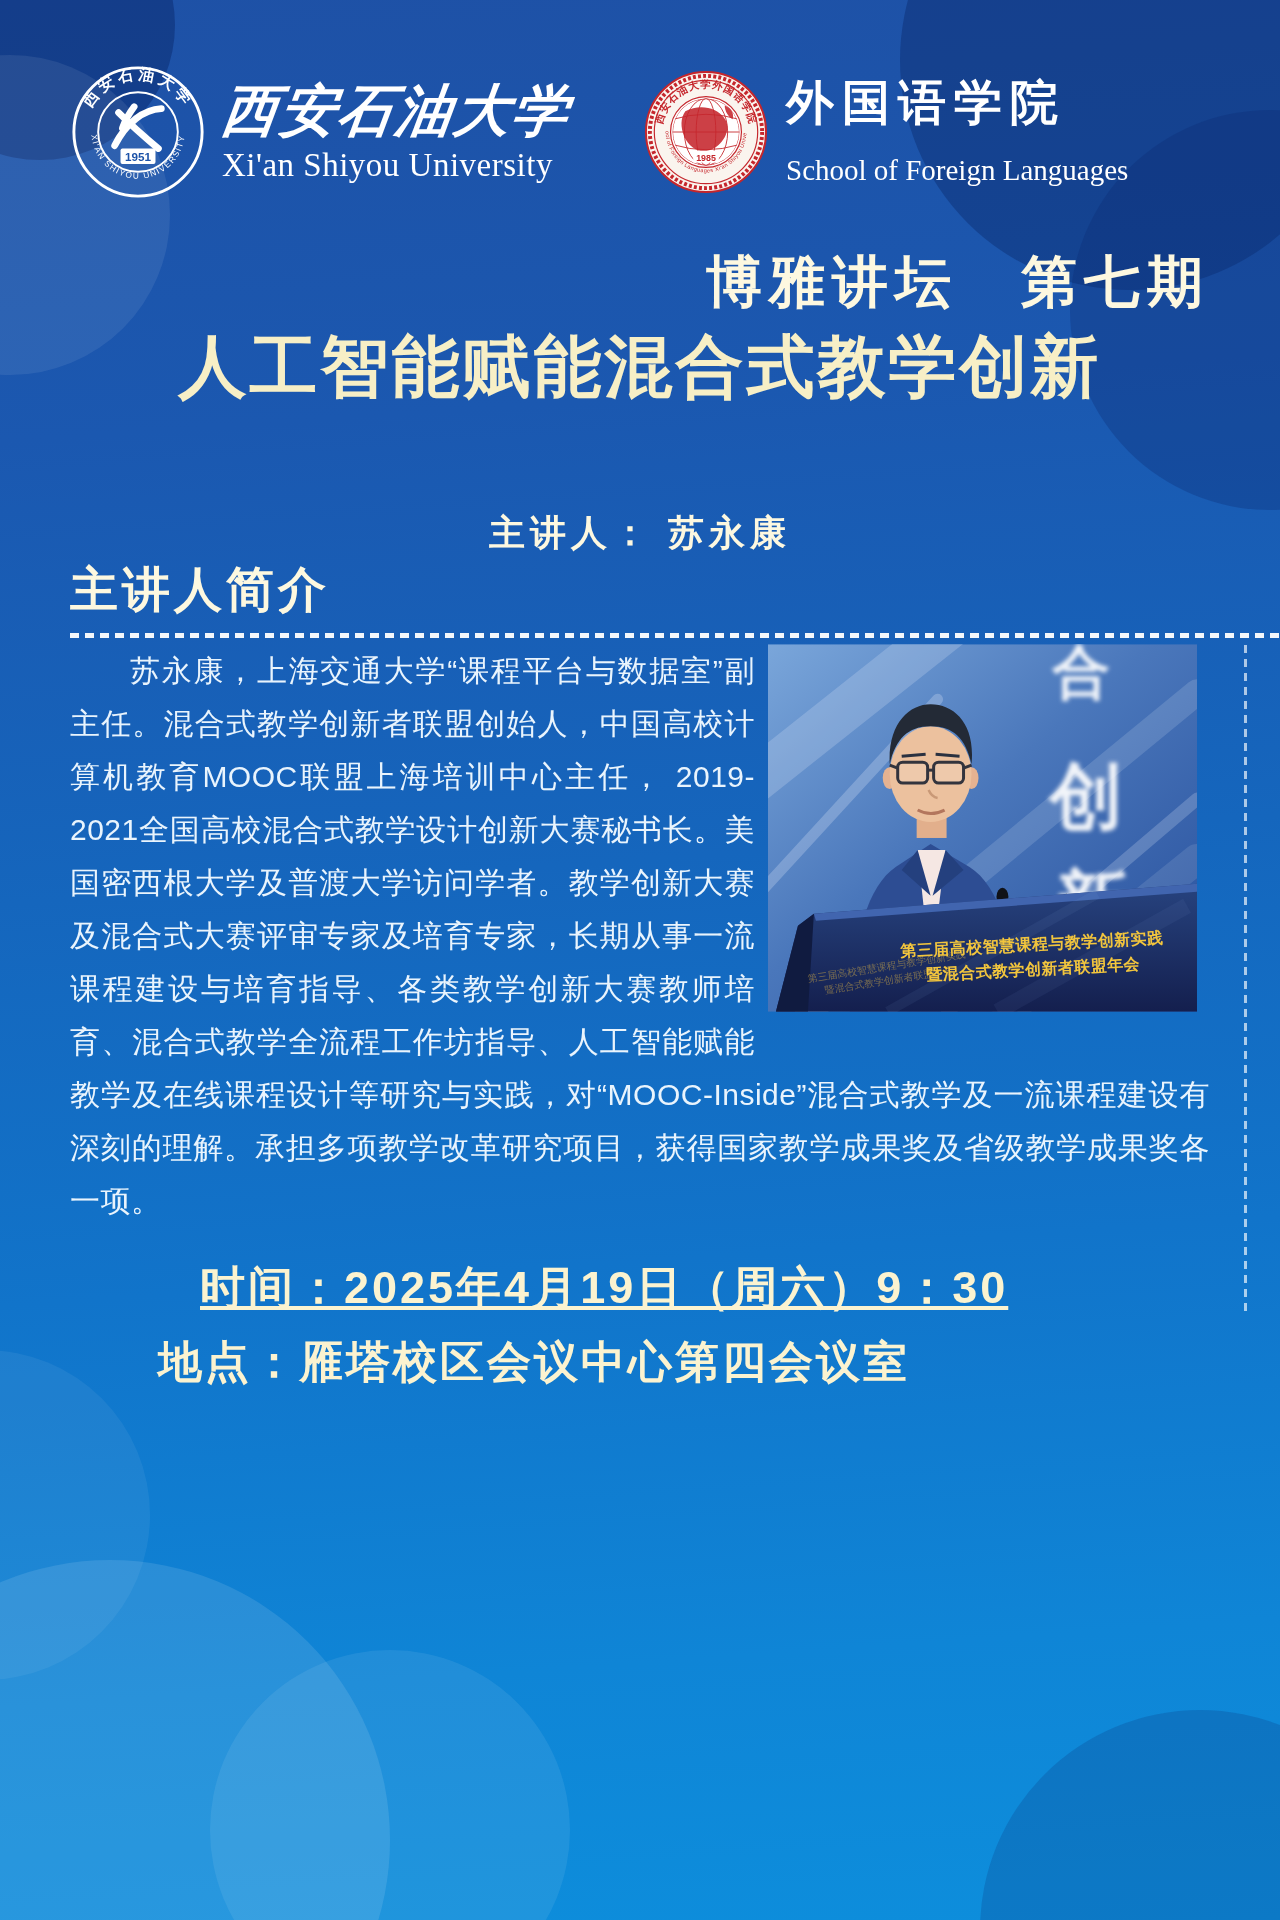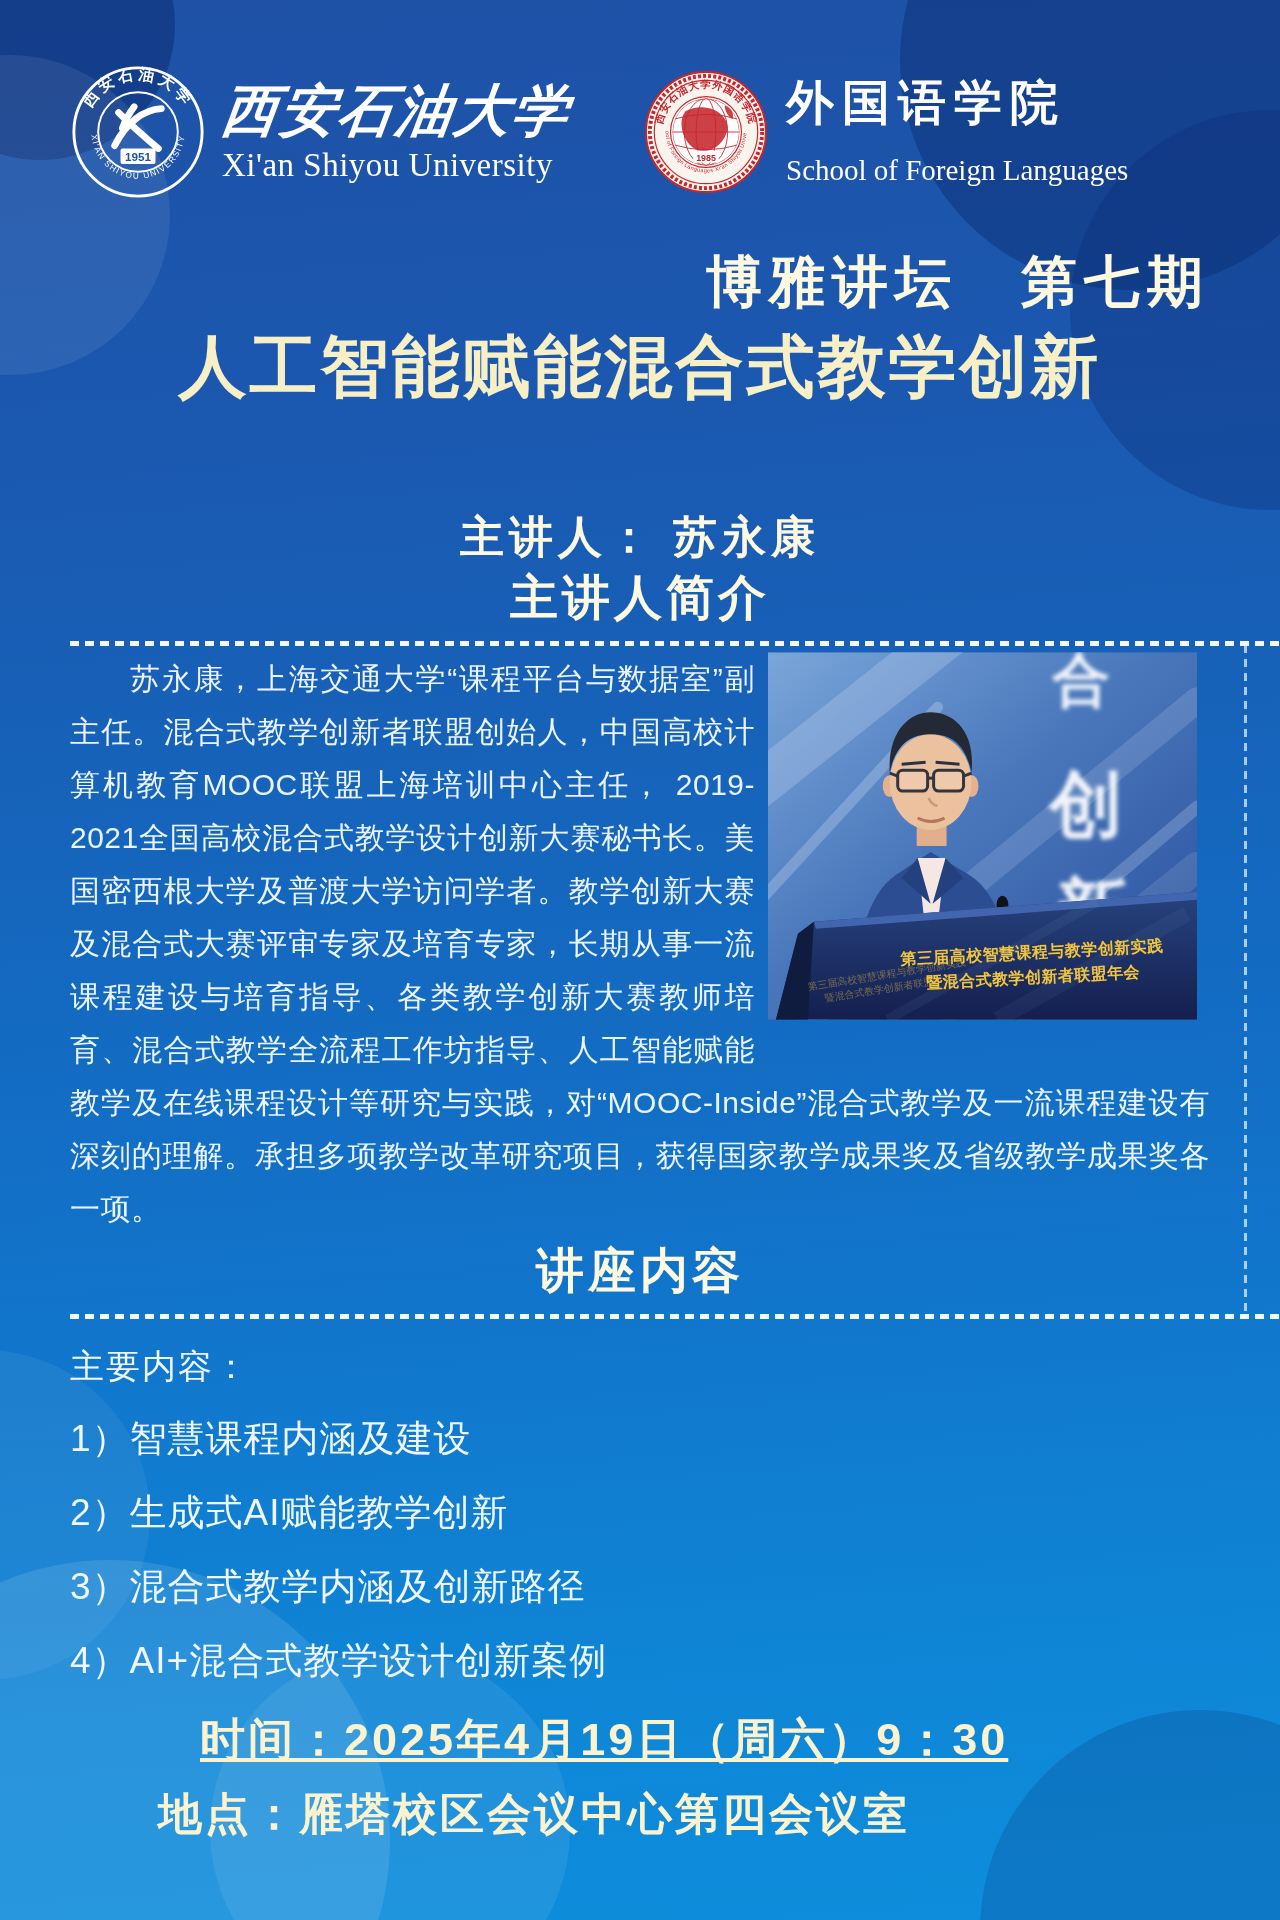--- a/index.html
+++ b/index.html
@@ -26,24 +26,24 @@
   .logo-group{display:flex;align-items:center;gap:16px;}
   .u-zh{font-family:"DejaVu Serif","Liberation Serif",serif;font-style:italic;transform:skewX(-7deg);
         font-size:56px;line-height:1.1;color:#ffffff;font-weight:600;letter-spacing:2px;}
   .u-en{font-family:"Liberation Serif","DejaVu Serif",serif;font-size:33px;color:#ffffff;margin-top:5px;letter-spacing:.5px;}
   .s-zh{font-family:Liberation Sans, sans-serif;font-size:48px;line-height:1.1;color:#ffffff;font-weight:700;letter-spacing:8px;}
   .s-en{font-family:"Liberation Serif","DejaVu Serif",serif;font-size:29px;color:#ffffff;margin-top:24px;}
 
   
   .series-title{margin-top:46px;text-align:right;font-size:56px;line-height:1;font-weight:900;color:#fdf8e0;letter-spacing:7px;}
   .main-title{margin:22px 0 0 0;text-align:center;font-size:68px;line-height:1;font-weight:900;color:#f7efc6;letter-spacing:3px;}
-  .speaker-line{margin-top:115px;text-align:center;font-size:44px;line-height:1;font-weight:900;color:#fdf8e0;letter-spacing:5px;}
-
-  
-  h2{margin:0;font-size:48px;line-height:1.1;font-weight:900;color:#fdf8e0;letter-spacing:4px;text-align:center;}
+  .speaker-line{margin-top:115px;text-align:center;font-size:36px;line-height:1;font-weight:900;color:#fdf8e0;letter-spacing:5px;}
+
+  
+  h2{margin:0;font-size:48px;line-height:1.1;font-weight:900;color:#fdf8e0;letter-spacing:4px;}
   .h2-speaker{margin-top:13px;}
   .dash-line{height:5px;margin-top:16px;margin-right:-70px;
     background:repeating-linear-gradient(90deg,rgba(255,255,255,.95) 0 9px,transparent 9px 15px);}
   .bio-wrap{margin-top:6px;overflow:visible;}
   .photo{float:right;width:429px;height:368px;margin-left:13px;margin-right:13px;margin-bottom:6px;}
   .photo svg{display:block;}
   .bio{margin:0;font-size:30px;line-height:53px;color:#e9f4fd;text-align:justify;text-indent:2em;letter-spacing:.5px;}
   .bio-wrap::after{content:"";display:block;clear:both;}
 
   .h2-content{margin-top:10px;}
@@ -221,26 +221,17 @@
                 <text x="265" y="306" font-size="16" text-anchor="middle" letter-spacing=".5">第三届高校智慧课程与教学创新实践</text>
                 <text x="265" y="331" font-size="16" text-anchor="middle" letter-spacing=".5">暨混合式教学创新者联盟年会</text>
               </g>
             </g>
           </svg>
         </div>
         <p class="bio">苏永康，上海交通大学“课程平台与数据室”副主任。混合式教学创新者联盟创始人，中国高校计算机教育MOOC联盟上海培训中心主任， 2019-2021全国高校混合式教学设计创新大赛秘书长。美国密西根大学及普渡大学访问学者。教学创新大赛及混合式大赛评审专家及培育专家，长期从事一流课程建设与培育指导、各类教学创新大赛教师培育、混合式教学全流程工作坊指导、人工智能赋能教学及在线课程设计等研究与实践，对“MOOC-Inside”混合式教学及一流课程建设有深刻的理解。承担多项教学改革研究项目，获得国家教学成果奖及省级教学成果奖各一项。</p>
       </div>
     </section>
 
-    <section>
-      <h2 class="h2-content">讲座内容</h2>
-      <div class="dash-line"></div>
-      <div class="intro">主要内容：</div>
-      <div class="lecture-item">1）智慧课程内涵及建设</div>
-      <div class="lecture-item">2）生成式AI赋能教学创新</div>
-      <div class="lecture-item">3）混合式教学内涵及创新路径</div>
-      <div class="lecture-item">4）AI+混合式教学设计创新案例</div>
-    </section>
 
     <div class="footer-time">时间：2025年4月19日（周六）9：30</div>
     <div class="footer-loc">地点：雁塔校区会议中心第四会议室</div>
   </div>
 </div>
 
 </body></html>

